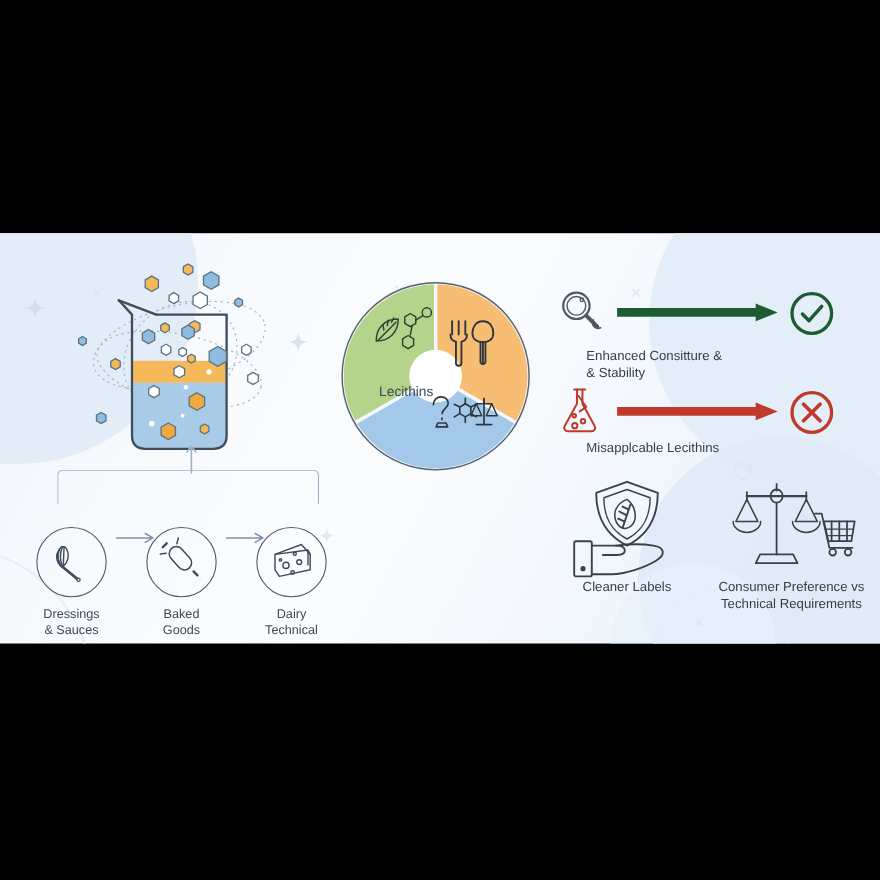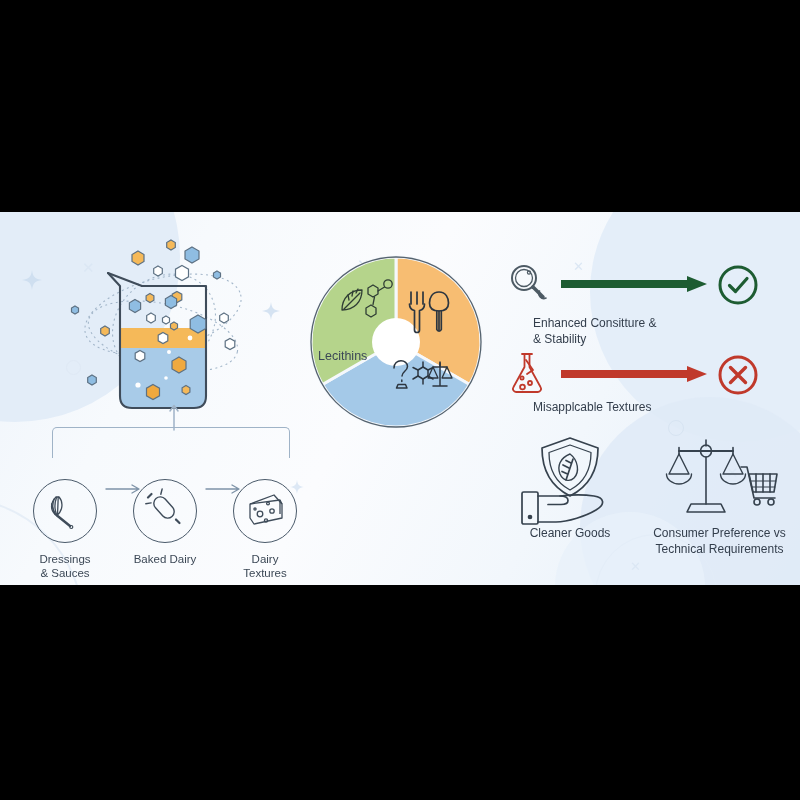--- a/index.html
+++ b/index.html
@@ -37,21 +37,21 @@
      margin:0 auto;display:flex;align-items:center;justify-content:center;background:transparent;}
   .flow-label{margin-top:9px;font-size:11.5px;color:#3c4856;line-height:1.25;white-space:pre-line;}
   .flow-arrow{position:absolute;top:26px;width:40px;height:12px;}
   .bracket{position:absolute;left:32px;top:-30px;width:236px;height:30px;
      border-top:1.4px solid #9fb3c7;border-left:1.4px solid #9fb3c7;border-right:1.4px solid #9fb3c7;
      border-radius:5px 5px 0 0;}
   .up-arrow{position:absolute;left:148px;top:-55px;width:12px;height:28px;}
 
   
   #pie-wrap{position:absolute;left:308px;top:42px;width:176px;height:176px;}
-  .pie-label{position:absolute;left:10px;top:95px;width:76px;text-align:left;
+  .pie-label{position:absolute;left:10px;top:95px;width:76px;text-align:right;
      font-size:12.5px;color:#3c4856;}
 
   
   #right-panel{position:absolute;left:495px;top:0;width:305px;height:373px;}
 
   .outcome-row{position:absolute;left:10px;width:285px;height:58px;}
   .oc-icon{position:absolute;left:0;top:0;width:48px;height:48px;}
   .oc-arrow{position:absolute;left:56px;top:14px;width:150px;height:20px;}
   .oc-badge{position:absolute;left:212px;top:4px;width:42px;height:42px;}
   .oc-text{position:absolute;left:28px;top:56px;width:215px;
@@ -190,21 +190,21 @@
             <svg width="40" height="40" viewBox="0 0 40 40">
               <g fill="none" stroke="#3f4c5a" stroke-width="1.4" stroke-linecap="round" stroke-linejoin="round">
                 <rect x="12.5" y="4.5" width="13" height="24" rx="6.5" transform="rotate(-42 19 16.5)"></rect>
                 <path d="M12.5 4.5 L8 1.5" transform="rotate(-42 19 16.5)"></path>
                 <path d="M25.5 4.5 L30 1.5" transform="rotate(-42 19 16.5)"></path>
                 <path d="M6.5 3 L3 6.5" stroke-width="2.2"></path>
                 <path d="M31 28.5 L34.5 32" stroke-width="2.2"></path>
               </g>
             </svg>
           </div>
-          <div class="flow-label">Baked Dairy</div>
+          <div class="flow-label">Baked Goods</div>
         </div>
 
         <svg class="flow-arrow" style="left:184px;" viewBox="0 0 40 12">
           <path d="M2 6 L34 6 M28 2 L35 6 L28 10" fill="none" stroke="#7e93a8" stroke-width="1.4" stroke-linecap="round" stroke-linejoin="round"></path>
         </svg>
 
         <div class="flow-node" style="left:212px;top:22px;">
           <div class="flow-circle">
             <svg width="42" height="42" viewBox="0 0 42 42">
               <g fill="none" stroke="#3f4c5a" stroke-width="1.3" stroke-linejoin="round">
@@ -212,21 +212,21 @@
                 <path d="M6 14 L36 10 L38 14"></path>
                 <path d="M36 10 L36 24"></path>
                 <circle cx="16" cy="24" r="2.8"></circle>
                 <circle cx="28" cy="21" r="2.2"></circle>
                 <circle cx="22" cy="30.5" r="1.6"></circle>
                 <circle cx="24" cy="13.5" r="1.4"></circle>
                 <circle cx="11" cy="19" r="1.1"></circle>
               </g>
             </svg>
           </div>
-          <div class="flow-label">Dairy Textures</div>
+          <div class="flow-label">Dairy Technical</div>
         </div>
       </div>
     </div>
 
     <div id="pie-wrap">
       <svg viewBox="0 0 176 176" width="176" height="176">
 
         <g stroke="#f5f8fc" stroke-width="3">
           <path d="M88 88 L88 3 A85 85 0 0 1 161.6 130.5 Z" fill="#f7bd72"></path>
           <path d="M88 88 L161.6 130.5 A85 85 0 0 1 14.4 130.5 Z" fill="#a4c9e8"></path>
@@ -305,40 +305,40 @@
           </g>
         </svg>
         <svg class="oc-arrow" viewBox="0 0 150 20">
           <path d="M0 10 L128 10" stroke="#c0392b" stroke-width="8"></path>
           <path d="M126 2 L146 10 L126 18 Z" fill="#c0392b"></path>
         </svg>
         <svg class="oc-badge" viewBox="0 0 42 42">
           <circle cx="21" cy="21" r="18" fill="none" stroke="#c0392b" stroke-width="3"></circle>
           <path d="M13.5 13.5 L28.5 28.5 M28.5 13.5 L13.5 28.5" fill="none" stroke="#c0392b" stroke-width="3.4" stroke-linecap="round"></path>
         </svg>
-        <div class="oc-text" style="top:50px;">Misapplcable Textures</div>
+        <div class="oc-text" style="top:50px;">Misapplcable Lecithins</div>
       </div>
 
       <div class="benefit" style="left:0px;top:222px;">
         <div class="benefit-icon">
           <svg width="108" height="92" viewBox="0 0 108 92">
             <g fill="none" stroke="#36424e" stroke-width="1.7" stroke-linejoin="round" stroke-linecap="round">
               <path d="M54 4 L82 14 C82 36 74 52 54 62 C34 52 26 36 26 14 Z"></path>
               <path d="M54 11 L75 18.5 C75 36 69 48 54 56 C39 48 33 36 33 18.5 Z" stroke-width="1.3"></path>
               <path d="M54 20 C44 24 41 32 44 40 C47 47 54 48 58 44 C64 38 62 26 54 20 Z" stroke-width="1.4"></path>
               <path d="M50 46 L57 25"></path>
               <path d="M53 34 L47 31 M55 29 L50 26.5 M51.5 40 L46 37.5"></path>
               <path d="M22 62 L44 62 C50 62 52 64 52 66.5 C52 69 50 70.5 45 70.5 L32 70.5"></path>
               <path d="M44 62 C52 61 66 60 78 62 C88 63.5 90 70 80 76 C70 82 52 88 40 88 L22 88"></path>
               <rect x="6" y="58" width="16" height="32" rx="1.6"></rect>
               <circle cx="14" cy="83" r="1.5" fill="#36424e"></circle>
             </g>
           </svg>
         </div>
-        <div class="benefit-label">Cleaner Goods</div>
+        <div class="benefit-label">Cleaner Labels</div>
       </div>
 
       <div class="benefit" style="left:142px;top:222px;width:165px;">
         <div class="benefit-icon">
           <svg width="118" height="92" viewBox="0 0 118 92">
             <g fill="none" stroke="#36424e" stroke-width="1.6" stroke-linejoin="round" stroke-linecap="round">
               <path d="M45 6 L45 12"></path>
               <ellipse cx="45" cy="17" rx="5.5" ry="6"></ellipse>
               <path d="M45 23 L45 70"></path>
               <path d="M18 17 L72 17" stroke-width="2.2"></path>

